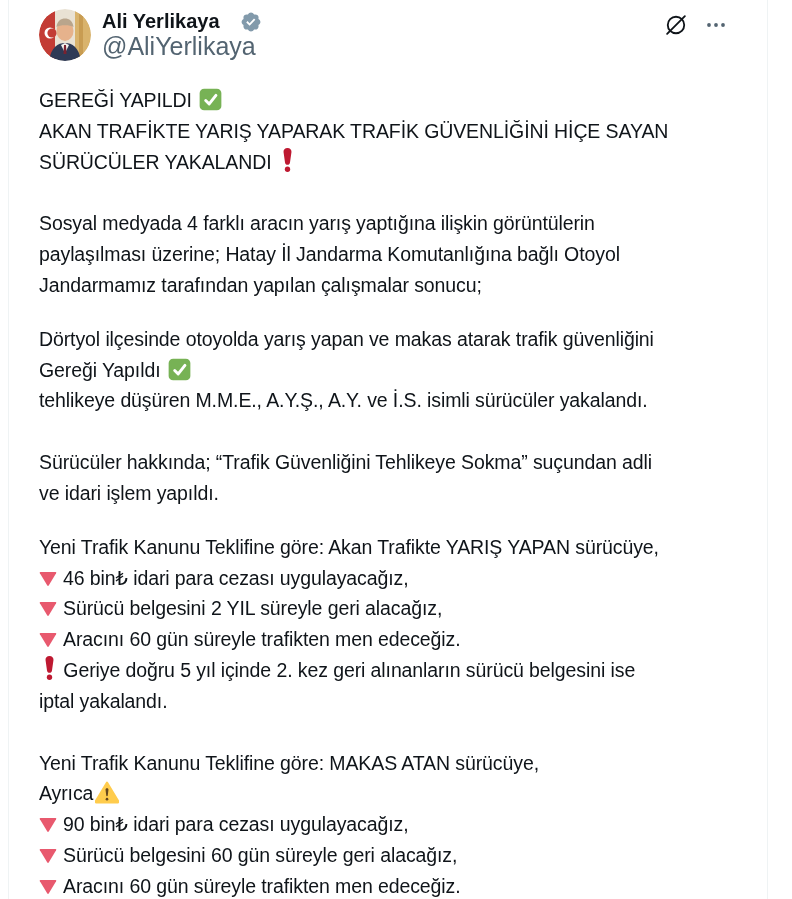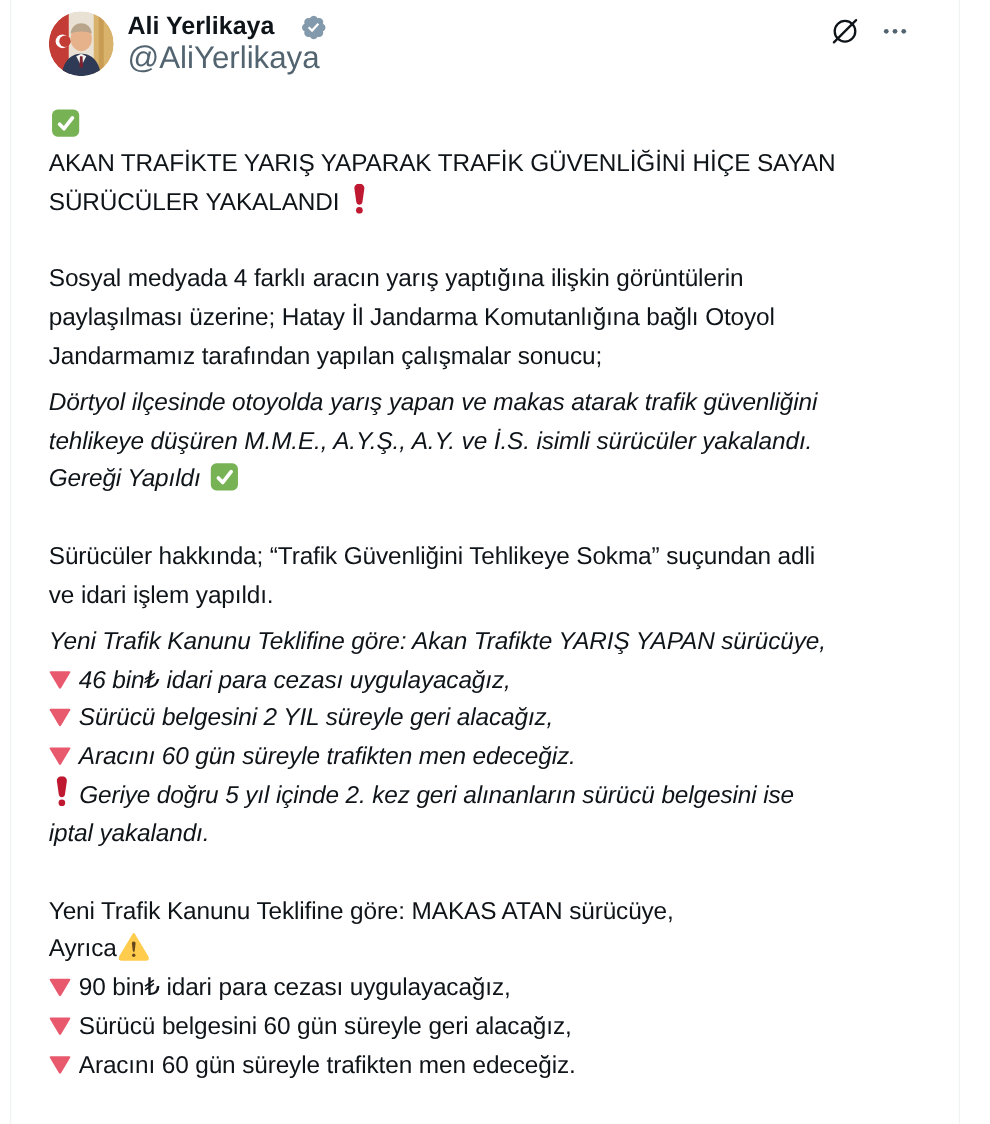--- a/index.html
+++ b/index.html
@@ -28,21 +28,21 @@
   .display-name{font-size:20px;font-weight:700;line-height:25px;color:#0f1419;}
   .badge{width:22px;height:22px;display:inline-block;}
   .handle{font-size:25px;line-height:25px;color:#536471;}
   .header-actions{position:absolute;right:38px;top:12px;display:flex;align-items:center;gap:14px;}
   .grok-btn{width:26px;height:26px;cursor:pointer;display:flex;align-items:center;justify-content:center;}
   .more-btn{width:26px;height:26px;cursor:pointer;display:flex;align-items:center;justify-content:center;}
   
   .tweet-body{position:absolute;left:30px;top:85px;width:716px;}
   .block{margin:0;}
   .block + .block{margin-top:31px;}
-  .block:nth-child(3), .block:nth-child(5){margin-top:6px;font-style:italic;}
+  .block:nth-child(3), .block:nth-child(5){margin-top:23px;}
   .line{
     font-size:19.5px;line-height:30.8px;color:#0f1419;
     letter-spacing:-0.1px;white-space:nowrap;
   }
   .emoji{display:inline-block;vertical-align:-4px;line-height:1;}
   .emoji svg{display:block;}
   .emoji-check{margin:0 2px;}
   .emoji-red-exclamation{vertical-align:-3px;margin:0 2px 0 4px;}
   .emoji-red-triangle-down{vertical-align:-2px;margin-right:6px;}
   .emoji-warning{vertical-align:-4px;margin-left:2px;}
@@ -102,42 +102,42 @@
             <circle cx="5" cy="12" r="1.9" fill="#536471"></circle>
             <circle cx="12" cy="12" r="1.9" fill="#536471"></circle>
             <circle cx="19" cy="12" r="1.9" fill="#536471"></circle>
           </svg>
         </span>
       </div>
     </div>
 
     <div class="tweet-body">
         <div class="block">
-          <div class="line"><span class="emoji emoji-check"><svg viewBox="0 0 36 36" width="23" height="23" aria-hidden="true">
+          <div class="line"><span>GEREĞİ YAPILDI </span><span class="emoji emoji-check"><svg viewBox="0 0 36 36" width="23" height="23" aria-hidden="true">
                 <rect x="1" y="1" width="34" height="34" rx="7" fill="#77b255"></rect>
                 <path d="M10.5 19.5 L16 25 L26.5 11.5" fill="none" stroke="#ffffff" stroke-width="4.6" stroke-linecap="round" stroke-linejoin="round"></path>
               </svg></span></div>
           <div class="line"><span>AKAN TRAFİKTE YARIŞ YAPARAK TRAFİK GÜVENLİĞİNİ HİÇE SAYAN</span></div>
           <div class="line"><span>SÜRÜCÜLER YAKALANDI </span><span class="emoji emoji-red-exclamation"><svg viewBox="0 0 14 26" width="13" height="24" aria-hidden="true">
                 <path d="M7 0 C4.2 0 2.4 1.8 2.7 4.4 L4.3 15.6 C4.5 17.2 5.6 18.2 7 18.2 C8.4 18.2 9.5 17.2 9.7 15.6 L11.3 4.4 C11.6 1.8 9.8 0 7 0 Z" fill="#be1931"></path>
                 <circle cx="7" cy="23" r="2.9" fill="#be1931"></circle>
               </svg></span></div>
         </div>
         <div class="block">
           <div class="line"><span>Sosyal medyada 4 farklı aracın yarış yaptığına ilişkin görüntülerin</span></div>
           <div class="line"><span>paylaşılması üzerine; Hatay İl Jandarma Komutanlığına bağlı Otoyol</span></div>
           <div class="line"><span>Jandarmamız tarafından yapılan çalışmalar sonucu;</span></div>
         </div>
         <div class="block">
           <div class="line"><span>Dörtyol ilçesinde otoyolda yarış yapan ve makas atarak trafik güvenliğini</span></div>
-          <div class="line"><span>tehlikeye düşüren M.M.E., A.Y.Ş., A.Y. ve İ.S. isimli sürücüler yakalandı.</span></div>
           <div class="line"><span>Gereği Yapıldı </span><span class="emoji emoji-check"><svg viewBox="0 0 36 36" width="23" height="23" aria-hidden="true">
                 <rect x="1" y="1" width="34" height="34" rx="7" fill="#77b255"></rect>
                 <path d="M10.5 19.5 L16 25 L26.5 11.5" fill="none" stroke="#ffffff" stroke-width="4.6" stroke-linecap="round" stroke-linejoin="round"></path>
               </svg></span></div>
+          <div class="line"><span>tehlikeye düşüren M.M.E., A.Y.Ş., A.Y. ve İ.S. isimli sürücüler yakalandı.</span></div>
         </div>
         <div class="block">
           <div class="line"><span>Sürücüler hakkında; “Trafik Güvenliğini Tehlikeye Sokma” suçundan adli</span></div>
           <div class="line"><span>ve idari işlem yapıldı.</span></div>
         </div>
         <div class="block">
           <div class="line"><span>Yeni Trafik Kanunu Teklifine göre: Akan Trafikte YARIŞ YAPAN sürücüye,</span></div>
           <div class="line"><span class="emoji emoji-red-triangle-down"><svg viewBox="0 0 36 32" width="18" height="16" aria-hidden="true">
                 <path d="M3 2 H33 Q35.6 2 34.2 4.4 L19.7 28.6 Q18 31.2 16.3 28.6 L1.8 4.4 Q0.4 2 3 2 Z" fill="#e8596e"></path>
               </svg></span><span>46 bin₺ idari para cezası uygulayacağız,</span></div>

